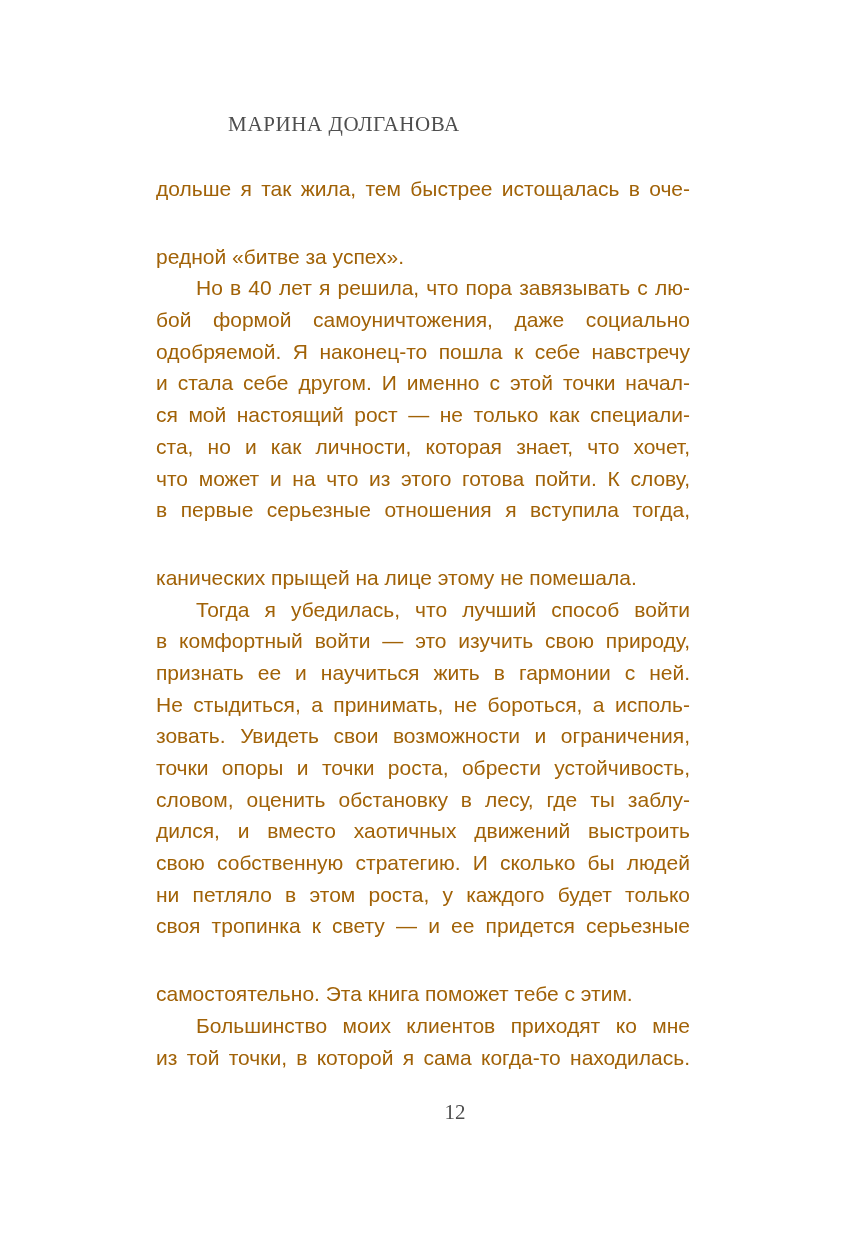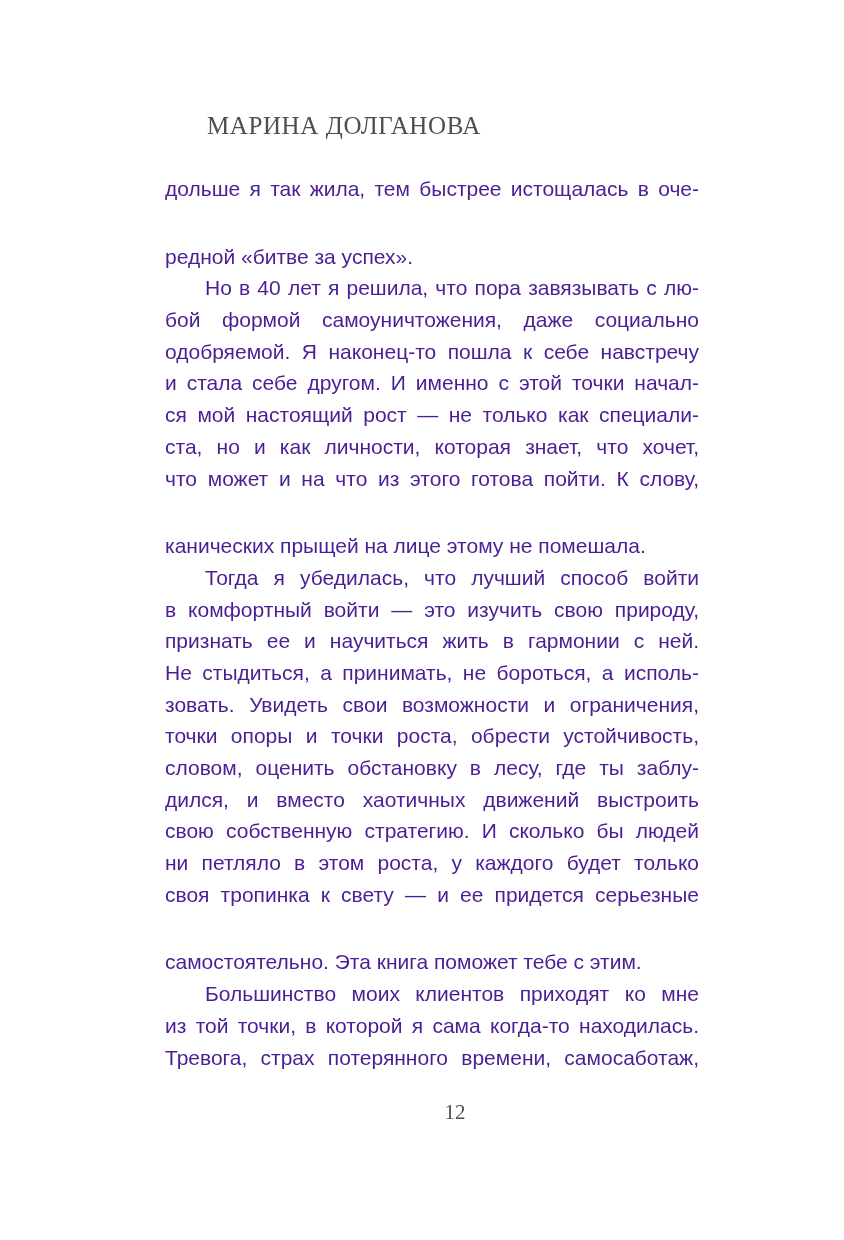--- a/index.html
+++ b/index.html
@@ -15,32 +15,32 @@
     overflow: hidden;
     font-family: "Liberation Sans", sans-serif;
   }
   .running-head {
     position: absolute;
     top: 112px;
     left: 0;
     width: 688px;
     text-align: center;
     font-family: "Liberation Serif", "DejaVu Serif", serif;
-    font-size: 25px;
+    font-size: 21px;
     letter-spacing: 0.6px;
     color: #4e4e4e;
   }
   .body-text {
     position: absolute;
     top: 173px;
-    left: 165px;
+    left: 156px;
     width: 534px;
     font-size: 21px;
     line-height: 31.7px;
-    color: #4c1d95;
+    color: #a16207;
   }
   .para { margin: 0; }
   .line {
     text-align: justify;
     text-align-last: justify;
     white-space: normal;
     height: 31.7px;
     overflow: visible;
   }
   .line.first-indent { padding-left: 40px; }
@@ -69,37 +69,37 @@
         <div class="line para-last">редной «битве за успех».</div>
       </div>
       <div class="para">
         <div class="line first-indent">Но в 40 лет я решила, что пора завязывать с лю-</div>
         <div class="line">бой формой самоуничтожения, даже социально</div>
         <div class="line">одобряемой. Я наконец-то пошла к себе навстречу</div>
         <div class="line">и стала себе другом. И именно с этой точки начал-</div>
         <div class="line">ся мой настоящий рост — не только как специали-</div>
         <div class="line">ста, но и как личности, которая знает, что хочет,</div>
         <div class="line">что может и на что из этого готова пойти. К слову,</div>
+        <div class="line">в первые серьезные отношения я вступила тогда,</div>
         <div class="line para-last">канических прыщей на лице этому не помешала.</div>
       </div>
       <div class="para">
         <div class="line first-indent">Тогда я убедилась, что лучший способ войти</div>
         <div class="line">в комфортный войти — это изучить свою природу,</div>
         <div class="line">признать ее и научиться жить в гармонии с ней.</div>
         <div class="line">Не стыдиться, а принимать, не бороться, а исполь-</div>
         <div class="line">зовать. Увидеть свои возможности и ограничения,</div>
         <div class="line">точки опоры и точки роста, обрести устойчивость,</div>
         <div class="line">словом, оценить обстановку в лесу, где ты заблу-</div>
         <div class="line">дился, и вместо хаотичных движений выстроить</div>
         <div class="line">свою собственную стратегию. И сколько бы людей</div>
         <div class="line">ни петляло в этом роста, у каждого будет только</div>
         <div class="line">своя тропинка к свету — и ее придется серьезные</div>
         <div class="line para-last">самостоятельно. Эта книга поможет тебе с этим.</div>
       </div>
       <div class="para">
         <div class="line first-indent">Большинство моих клиентов приходят ко мне</div>
         <div class="line">из той точки, в которой я сама когда-то находилась.</div>
-        <div class="line">Тревога, страх потерянного времени, самосаботаж,</div>
       </div>
     </div>
 
   <div class="page-number">12</div>
 </div>
 
 </body></html>

